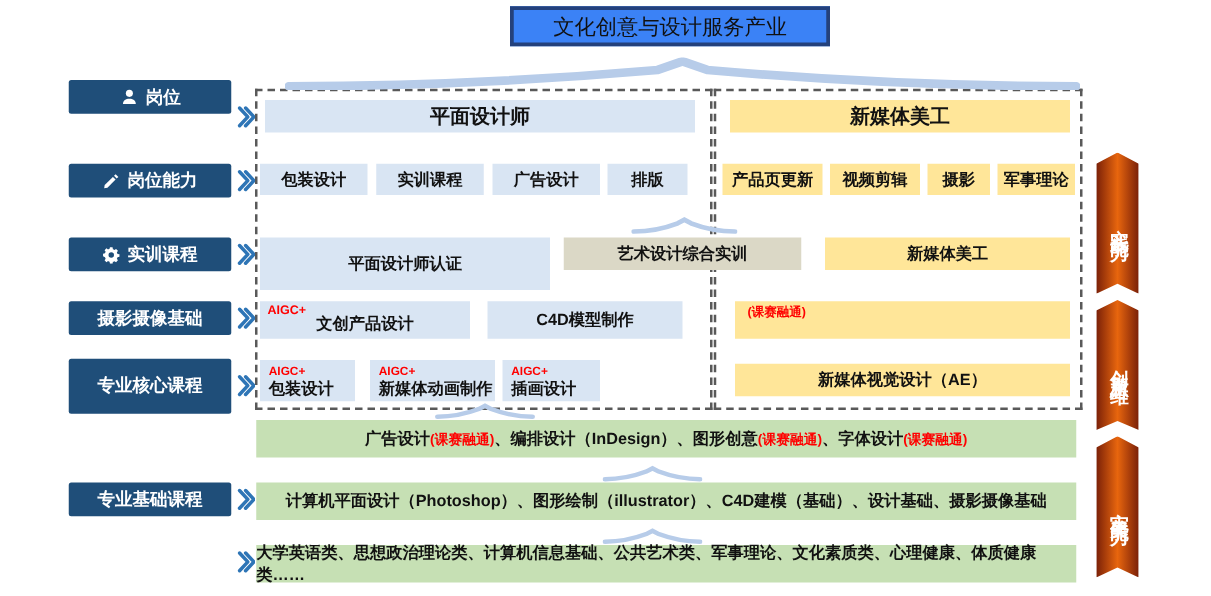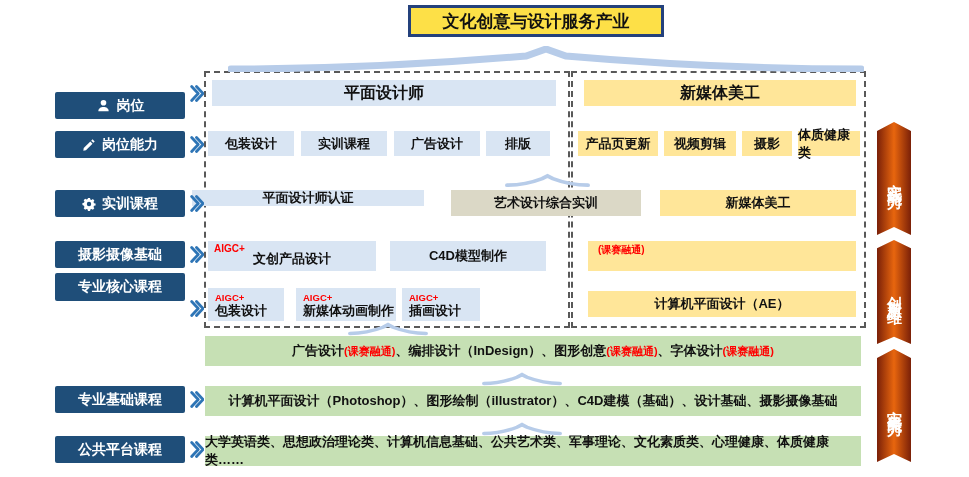--- a/index.html
+++ b/index.html
@@ -1,22 +1,22 @@
 <!DOCTYPE html>
 <html style="--navy: #1F4E79; --light_blue: #D9E5F3; --yellow: #FFE699; --beige: #DBD8C6; --green: #C6E0B4; --red: #FF0000; --brace_blue: #B7CCE9; --ribbon_dark: #7A2008; --ribbon_orange: #E8660E;"><head>
 <meta charset="utf-8">
 <style>
   html,body{margin:0;padding:0;background:#fff;}
   .canvas{position:relative;width:969px;height:477px;background:#fff;overflow:hidden;
           font-family:"Liberation Sans","DejaVu Sans",sans-serif;color:#111;}
 
   .title-box{position:absolute;left:408px;top:5px;width:250px;height:26px;
-             border:3px solid #24417C;background:#fde047;z-index:3;
+             border:3px solid #24417C;background:#3b82f6;z-index:3;
              display:flex;align-items:center;justify-content:center;
-             font-size:17px;font-weight:bold;}
+             font-size:17px;font-weight:normal;}
 
   .brace{position:absolute;z-index:1;}
 
   .nav-label{position:absolute;left:55px;width:130px;height:27px;border-radius:2px;
              background:var(--navy,#1F4E79);color:#fff;display:flex;align-items:center;
              justify-content:center;gap:6px;font-size:14px;font-weight:bold;z-index:2;}
   .nav-icon{display:flex;align-items:center;}
   .chev{position:absolute;left:189px;width:15px;height:21px;z-index:2;}
 
   .dash{position:absolute;border:2px dashed #595959;z-index:0;}
@@ -49,21 +49,21 @@
 <body>
 
 <div class="canvas">
 
   <div class="title-box">文化创意与设计服务产业</div>
 
   <svg class="brace" style="left:228px;top:46px;width:636px;height:26px" viewBox="0 0 640 26" preserveAspectRatio="none">
     <path d="M3 23 C 120 23 230 16 300 10 L 320 3 L 340 10 C 410 16 520 23 637 23" fill="none" stroke="var(--brace_blue,#B7CCE9)" stroke-width="7" stroke-linecap="round"></path>
   </svg>
 
-  <div class="nav-label" style="top:92px">
+  <div class="nav-label" style="top:64px">
     <span class="nav-icon">
       <svg width="15" height="15" viewBox="0 0 16 16">
           <circle cx="8" cy="5" r="3" fill="#fff"></circle>
           <path d="M2.5 14c0-3 2.5-4.5 5.5-4.5s5.5 1.5 5.5 4.5z" fill="#fff"></path>
         </svg>
     </span>
     <span>岗位</span>
   </div>
   <svg class="chev" style="top:83px" viewBox="0 0 17 22">
     <path d="M3 3 L10.5 11 L3 19" fill="none" stroke="#2E75B6" stroke-width="3.2" stroke-linecap="round" stroke-linejoin="round"></path>
@@ -98,61 +98,58 @@
   </svg>
 
   <div class="nav-label" style="top:241px">
     <span>摄影摄像基础</span>
   </div>
   <svg class="chev" style="top:244px" viewBox="0 0 17 22">
     <path d="M3 3 L10.5 11 L3 19" fill="none" stroke="#2E75B6" stroke-width="3.2" stroke-linecap="round" stroke-linejoin="round"></path>
     <path d="M8.5 3 L16 11 L8.5 19" fill="none" stroke="#2E75B6" stroke-width="3.2" stroke-linecap="round" stroke-linejoin="round"></path>
   </svg>
 
-  <div class="nav-label" style="top:273px;height:28px">
+  <div class="nav-label" style="top:287px;height:44px">
     <span>专业核心课程</span>
   </div>
   <svg class="chev" style="top:298px" viewBox="0 0 17 22">
     <path d="M3 3 L10.5 11 L3 19" fill="none" stroke="#2E75B6" stroke-width="3.2" stroke-linecap="round" stroke-linejoin="round"></path>
     <path d="M8.5 3 L16 11 L8.5 19" fill="none" stroke="#2E75B6" stroke-width="3.2" stroke-linecap="round" stroke-linejoin="round"></path>
   </svg>
 
   <div class="nav-label" style="top:386px">
     <span>专业基础课程</span>
   </div>
   <svg class="chev" style="top:389px" viewBox="0 0 17 22">
     <path d="M3 3 L10.5 11 L3 19" fill="none" stroke="#2E75B6" stroke-width="3.2" stroke-linecap="round" stroke-linejoin="round"></path>
     <path d="M8.5 3 L16 11 L8.5 19" fill="none" stroke="#2E75B6" stroke-width="3.2" stroke-linecap="round" stroke-linejoin="round"></path>
   </svg>
 
-  <div class="nav-label" style="top:436px">
-    <span>公共平台课程</span>
-  </div>
   <svg class="chev" style="top:439px" viewBox="0 0 17 22">
     <path d="M3 3 L10.5 11 L3 19" fill="none" stroke="#2E75B6" stroke-width="3.2" stroke-linecap="round" stroke-linejoin="round"></path>
     <path d="M8.5 3 L16 11 L8.5 19" fill="none" stroke="#2E75B6" stroke-width="3.2" stroke-linecap="round" stroke-linejoin="round"></path>
   </svg>
 
   <div class="dash" style="left:204px;top:71px;width:362px;height:253px"></div>
   <div class="dash" style="left:571px;top:71px;width:291px;height:253px"></div>
 
   <div class="cell blue hdr" style="left:212px;top:80px;width:344px;height:26px">平面设计师</div>
   <div class="cell yellow hdr" style="left:584px;top:80px;width:272px;height:26px">新媒体美工</div>
 
   <div class="cell blue" style="left:208px;top:131px;width:86px;height:25px">包装设计</div>
   <div class="cell blue" style="left:301px;top:131px;width:86px;height:25px">实训课程</div>
   <div class="cell blue" style="left:394px;top:131px;width:86px;height:25px">广告设计</div>
   <div class="cell blue" style="left:486px;top:131px;width:64px;height:25px">排版</div>
 
   <div class="cell yellow" style="left:578px;top:131px;width:80px;height:25px">产品页更新</div>
   <div class="cell yellow" style="left:664px;top:131px;width:72px;height:25px">视频剪辑</div>
   <div class="cell yellow" style="left:742px;top:131px;width:50px;height:25px">摄影</div>
-  <div class="cell yellow" style="left:798px;top:131px;width:62px;height:25px">体质健康类</div>
-
-  <div class="cell blue" style="left:192px;top:190px;width:232px;height:16px">平面设计师认证</div>
+  <div class="cell yellow" style="left:798px;top:131px;width:62px;height:25px">军事理论</div>
+
+  <div class="cell blue" style="left:208px;top:190px;width:232px;height:42px">平面设计师认证</div>
   <svg class="brace" style="left:505px;top:173px;width:85px;height:15px" viewBox="0 0 80 16" preserveAspectRatio="none">
     <path d="M2 13 C 18 13 28 9 35 6 L 40 3 L 45 6 C 52 9 62 13 78 13" fill="none" stroke="var(--brace_blue,#B7CCE9)" stroke-width="4" stroke-linecap="round"></path>
   </svg>
   <div class="cell beige" style="left:451px;top:190px;width:190px;height:26px">艺术设计综合实训</div>
   <div class="cell yellow" style="left:660px;top:190px;width:196px;height:26px">新媒体美工</div>
 
   <div class="cell blue" style="left:208px;top:241px;width:168px;height:30px;padding-top:6px;box-sizing:border-box">
     <span class="tag">AIGC+</span>
     <span>文创产品设计</span>
   </div>
@@ -166,21 +163,21 @@
     <span class="lbl">包装设计</span>
   </div>
   <div class="cell blue col-cell" style="left:296px;top:288px;width:100px;height:33px">
     <span class="tag2">AIGC+</span>
     <span class="lbl">新媒体动画制作</span>
   </div>
   <div class="cell blue col-cell" style="left:402px;top:288px;width:78px;height:33px">
     <span class="tag2">AIGC+</span>
     <span class="lbl">插画设计</span>
   </div>
-  <div class="cell yellow" style="left:588px;top:291px;width:268px;height:26px">计算机平面设计（AE）</div>
+  <div class="cell yellow" style="left:588px;top:291px;width:268px;height:26px">新媒体视觉设计（AE）</div>
 
   <svg class="brace" style="left:348px;top:322px;width:80px;height:14px" viewBox="0 0 80 16" preserveAspectRatio="none">
     <path d="M2 13 C 18 13 28 9 35 6 L 40 3 L 45 6 C 52 9 62 13 78 13" fill="none" stroke="var(--brace_blue,#B7CCE9)" stroke-width="4" stroke-linecap="round"></path>
   </svg>
   <div class="green-row" style="top:336px">
     <span>广告设计</span>
       <span class="red-inline">(课赛融通)</span>
       <span>、编排设计（InDesign）、图形创意</span>
       <span class="red-inline">(课赛融通)</span>
       <span>、字体设计</span>

